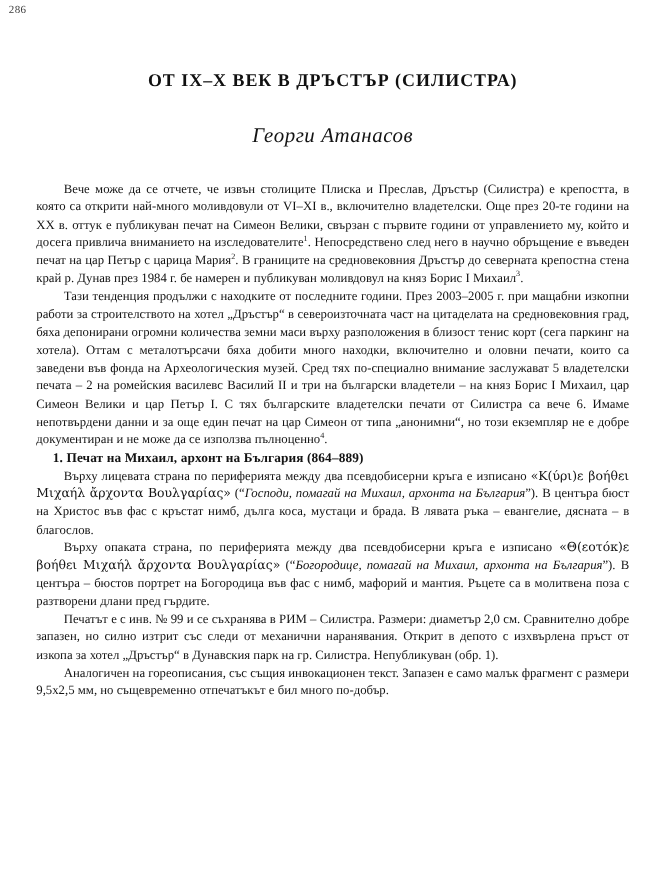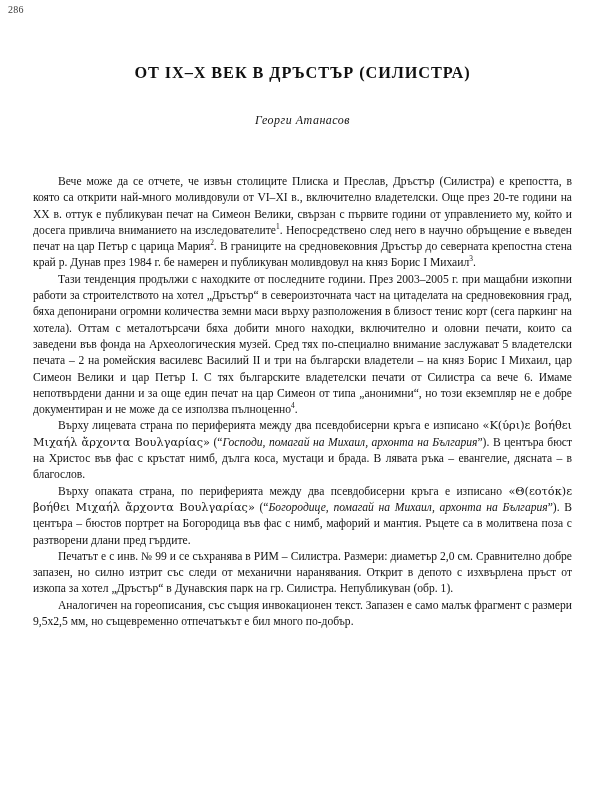--- a/index.html
+++ b/index.html
@@ -47,27 +47,27 @@
     letter-spacing: 0.9px;
     color: #101010;
     margin: 0 0 0 0;
     padding: 0 6px;
     font-family: "Liberation Serif", "DejaVu Serif", serif;
   }
   .title .l2 { display: block; }
   .author {
     text-align: center;
     font-style: italic;
-    font-size: 12px;
+    font-size: 19px;
     letter-spacing: 0.5px;
     margin-top: 29px;
     color: #141414;
   }
   .body {
-    margin-top: 46px;
+    margin-top: 29px;
     font-size: 11.6px;
     line-height: 16.3px;
     text-align: justify;
     text-justify: inter-word;
     color: #131313;
     hyphens: manual;
   }
   .body p {
     margin: 0;
     text-indent: 25px;
@@ -101,20 +101,21 @@
 
     <div class="author">Георги Атанасов</div>
 
     <div class="body">
 
       <p><span>Вече може да се отчете, че извън столиците Плиска и Преслав, Дръстър (Силистра) е крепостта, в която са открити най-много моливдовули от VI–XI в., включително владетелски. Още през 20-те години на XX в. оттук е публикуван печат на Симеон Велики, свързан с първите години от управлението му, който и досега привлича вниманието на изследователите</span><sup>1</sup><span>. Непосредствено след него в научно обръщение е въведен печат на цар Петър с царица Мария</span><sup>2</sup><span>. В границите на средновековния Дръстър до северната крепостна стена край р. Дунав през 1984 г. бе намерен и публикуван моливдовул на княз Борис I Михаил</span><sup>3</sup><span>.</span></p>
 
       <p><span>Тази тенденция продължи с находките от последните години. През 2003–2005 г. при мащабни изкопни работи за строителството на хотел „Дръстър“ в североизточната част на цитаделата на средновековния град, бяха депонирани огромни количества земни маси върху разположения в близост тенис корт (сега паркинг на хотела). Оттам с металотърсачи бяха добити много находки, включително и оловни печати, които са заведени във фонда на Археологическия музей. Сред тях по-специално внимание заслужават 5 владетелски печата – 2 на ромейския василевс Василий II и три на български владетели – на княз Борис I Михаил, цар Симеон Велики и цар Петър I. С тях българските владетелски печати от Силистра са вече 6. Имаме непотвърдени данни и за още един печат на цар Симеон от типа „анонимни“, но този екземпляр не е добре документиран и не може да се използва пълноценно</span><sup>4</sup><span>.</span></p>
 
 
+      <p class="sec">1. Печат на Михаил, архонт на България (864–889)</p>
 
       <p><span>Върху лицевата страна по периферията между два псевдобисерни кръга е изписано </span><span class="gr">«Κ(ύρι)ε βοήθει Μιχαήλ ἄρχοντα Βουλγαρίας»</span><span> (“</span><span class="it">Господи, помагай на Михаил, архонта на България</span><span>”). В центъра бюст на Христос във фас с кръстат нимб, дълга коса, мустаци и брада. В лявата ръка – евангелие, дясната – в благослов.</span></p>
 
       <p><span>Върху опаката страна, по периферията между два псевдобисерни кръга е изписано </span><span class="gr">«Θ(εοτόκ)ε βοήθει Μιχαήλ ἄρχοντα Βουλγαρίας»</span><span> (“</span><span class="it">Богородице, помагай на Михаил, архонта на България</span><span>”). В центъра – бюстов портрет на Богородица във фас с нимб, мафорий и мантия. Ръцете са в молитвена поза с разтворени длани пред гърдите.</span></p>
 
       <p>Печатът е с инв. № 99 и се съхранява в РИМ – Силистра. Размери: диаметър 2,0 см. Сравнително добре запазен, но силно изтрит със следи от механични наранявания. Открит в депото с изхвърлена пръст от изкопа за хотел „Дръстър“ в Дунавския парк на гр. Силистра. Непубликуван (обр. 1).</p>
 
 
       <p>Аналогичен на гореописания, със същия инвокационен текст. Запазен е само малък фрагмент с размери 9,5x2,5 мм, но същевременно отпечатъкът е бил много по-добър.</p>
 

